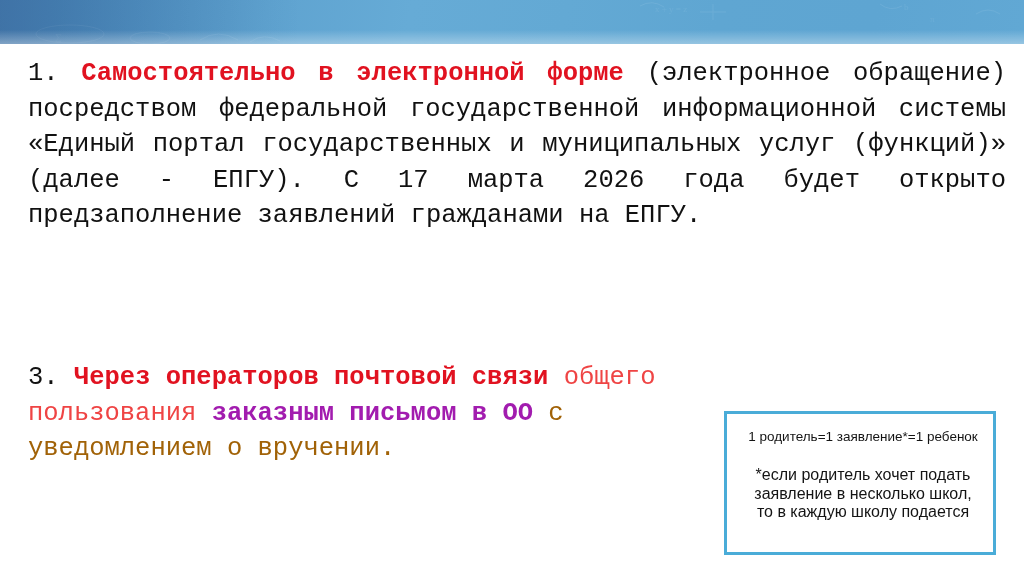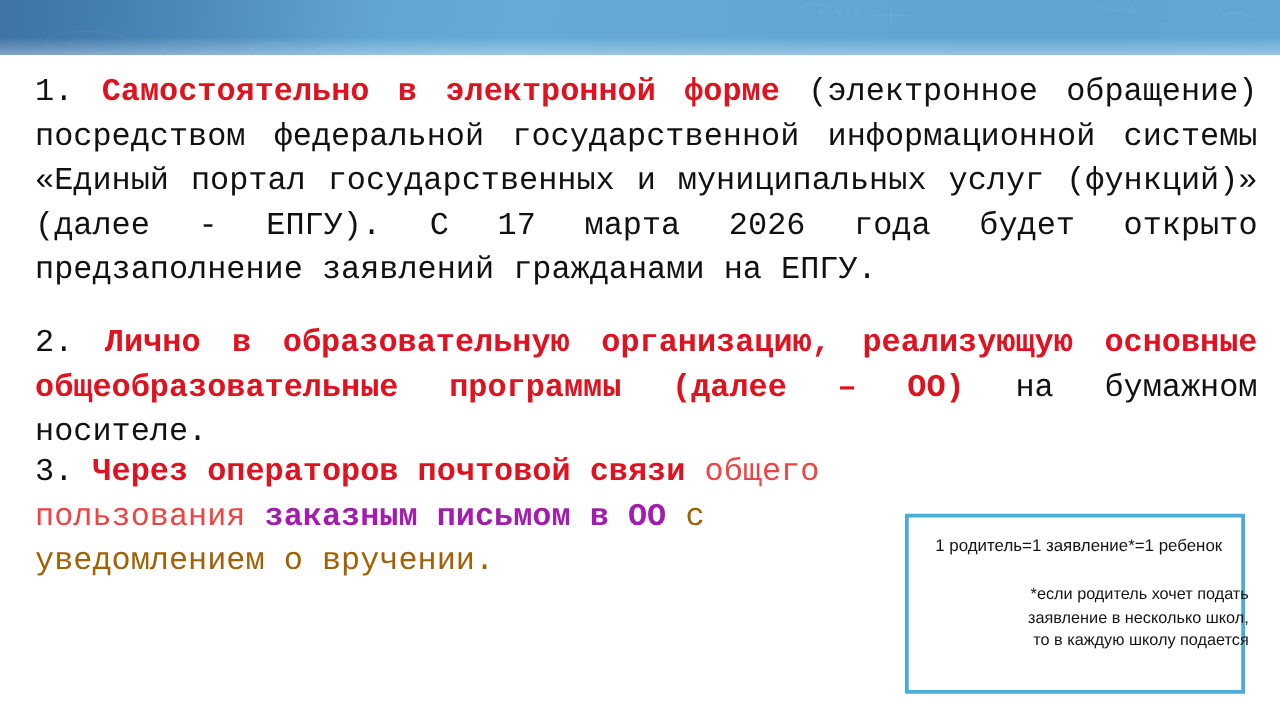--- a/index.html
+++ b/index.html
@@ -120,22 +120,22 @@
     text-align: center;
     font-size: 13.5px;
     line-height: 17px;
     white-space: nowrap;
   }
   #callout-note {
     position: absolute;
     left: 0;
     top: 52px;
     width: 272px;
-    text-align: right;
-    font-size: 13px;
+    text-align: center;
+    font-size: 16px;
     line-height: 18.5px;
   }
   #callout-note .note-line { display: block; }
   #callout-note .note-bold { font-weight: bold; }
 </style>
 </head>
 <body>
 
 <div id="slide">
 
@@ -169,26 +169,20 @@
   <div id="para-1" class="para">
     <span class="blacknum" style="color: rgb(17, 17, 17);">1.</span>
     <span class="red" style="color: rgb(225, 18, 32);">Самостоятельно в электронной форме</span>
     <span class="black" style="color: rgb(17, 17, 17);">(электронное обращение)</span>
     <span class="black" style="color: rgb(17, 17, 17);">посредством федеральной государственной информационной системы</span>
     <span class="black" style="color: rgb(17, 17, 17);">«Единый портал государственных и муниципальных услуг (функций)» (далее -</span>
     <span class="black" style="color: rgb(17, 17, 17);">ЕПГУ). С 17 марта 2026 года будет открыто предзаполнение заявлений</span>
     <span class="black" style="color: rgb(17, 17, 17);">гражданами на ЕПГУ.</span>
   </div>
 
-  <div id="para-2" class="para">
-    <span class="blacknum" style="color: rgb(17, 17, 17);">2.</span>
-    <span class="red" style="color: rgb(225, 18, 32);">Лично в образовательную организацию, реализующую основные</span>
-    <span class="red" style="color: rgb(225, 18, 32);">общеобразовательные программы (далее – ОО)</span>
-    <span class="black" style="color: rgb(17, 17, 17);">на бумажном носителе.</span>
-  </div>
 
   <div id="para-3" class="para">
     <span class="blacknum" style="color: rgb(17, 17, 17);">3.</span>
     <span class="red" style="color: rgb(225, 18, 32);">Через операторов почтовой связи</span>
     <span class="black" style="color: #ef4444;">общего пользования</span>
     <span class="red" style="color: #a21caf;">заказным письмом в ОО</span>
     <span class="black" style="color: #a16207; text-align: right;">с уведомлением о вручении.</span>
   </div>
 
   <div id="callout-box" style="border-color: rgb(74, 172, 216);">

